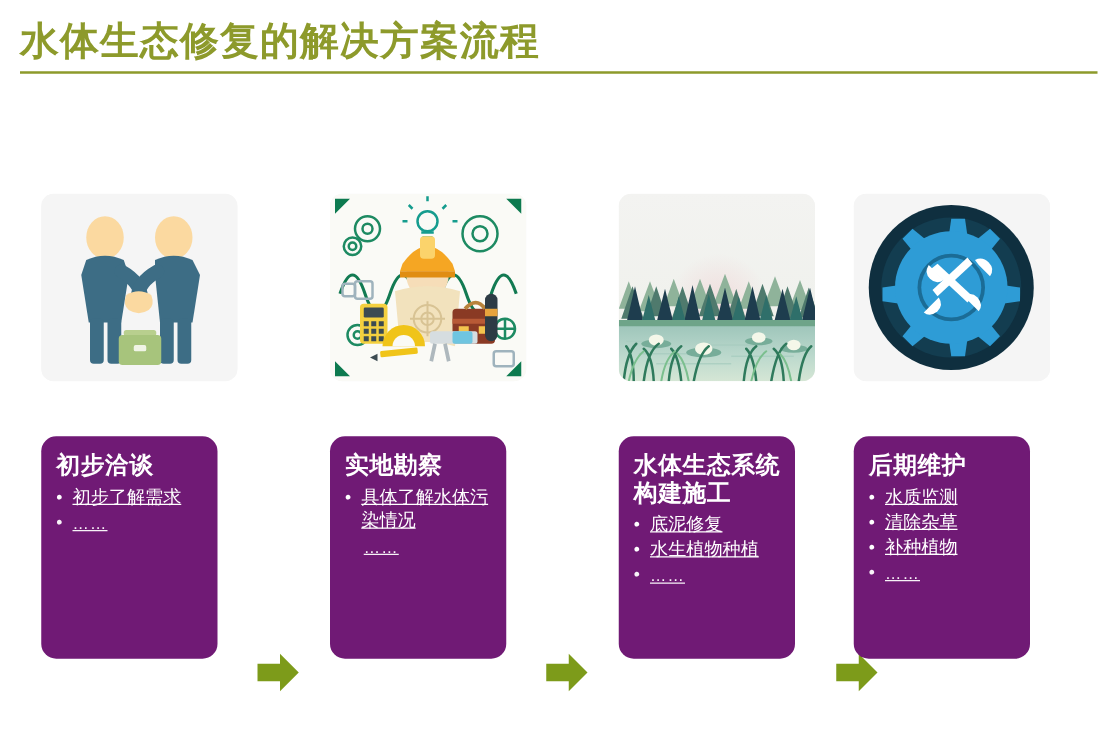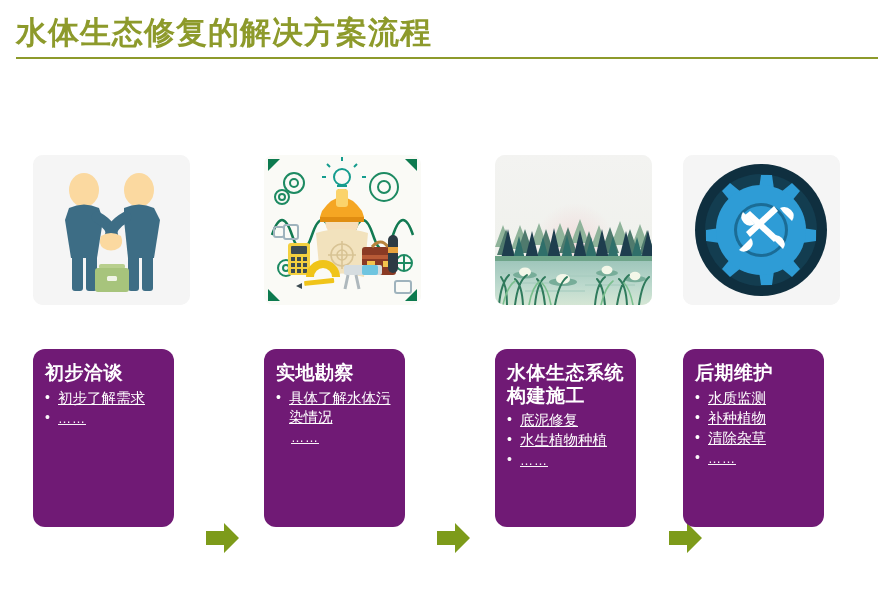--- a/index.html
+++ b/index.html
@@ -384,20 +384,20 @@
           <path d="M95 56 l-4 -5 -28 26 4 5 z"></path>
           <path d="M97 53 q6 -3 11 2 q5 5 1 11 l-5 -5 -4 -4 z"></path>
           <path d="M64 87 l-4 4 -4 4 q5 4 11 -1 q5 -5 1 -11 z"></path>
         </g>
       </svg>
     </div>
     <div class="body-panel">
       <div class="card-title">后期维护</div>
       <ul class="bullets">
         <li>水质监测</li>
+        <li>清除杂草</li>
         <li>补种植物</li>
-        <li>清除杂草</li>
         <li class="dots">……</li>
       </ul>
     </div>
   </div>
 
 </div>
 
 </body></html>

